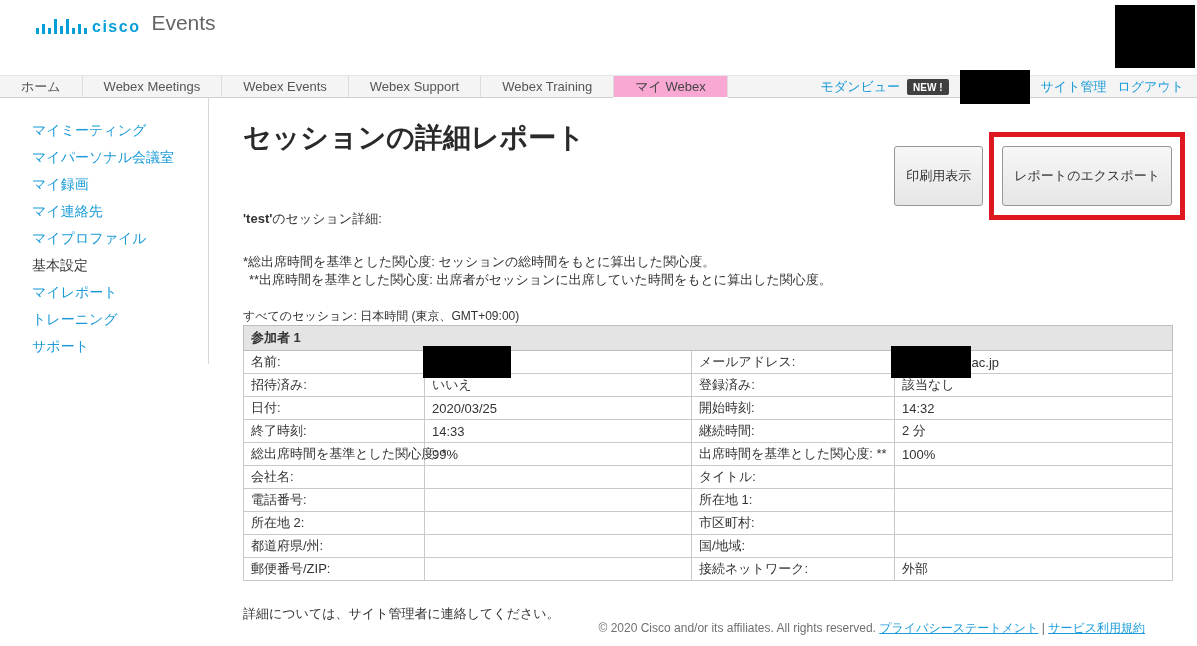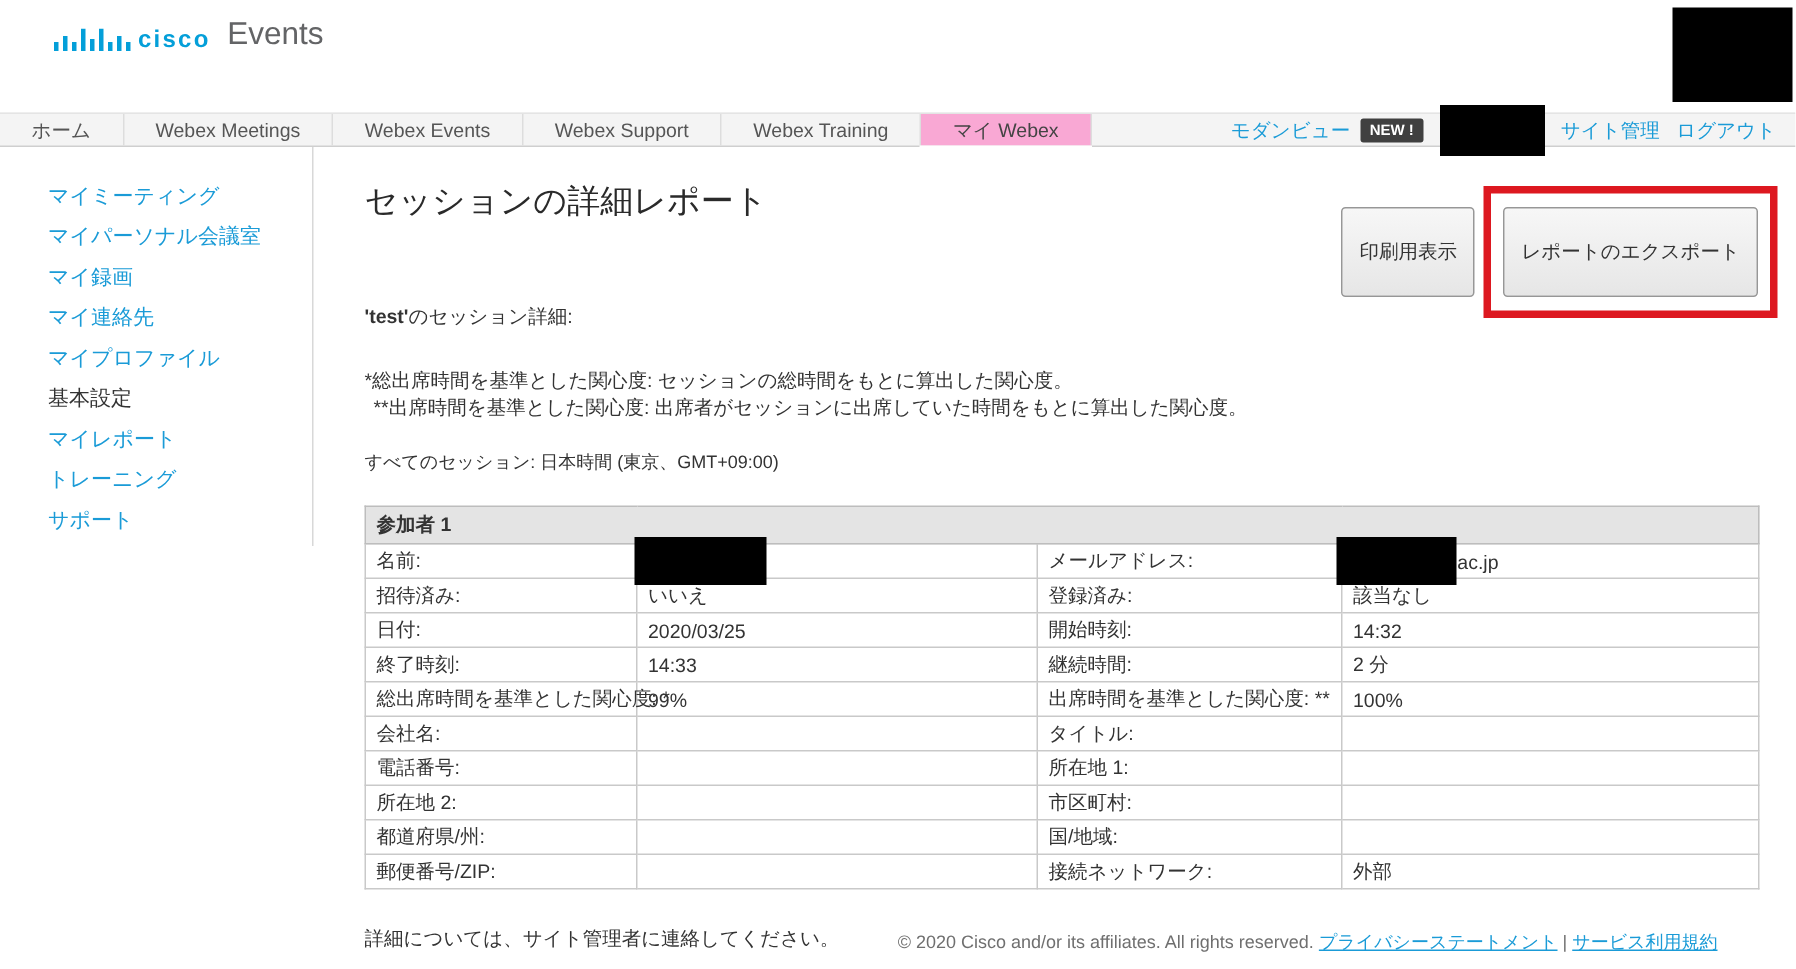--- a/index.html
+++ b/index.html
@@ -37,38 +37,38 @@
   .redacted-nav { width:70px; height:34px; background:#000; }
 
   
   .layout { display:flex; align-items:flex-start; }
   .sidebar { width:209px; min-width:209px; padding:19px 0 0 32px; height:266px; border-right:1px solid #d8d8d8; }
   .side-item { font-size:14px; line-height:27px; }
   .side-item span { color:#1a9bd7; cursor:pointer; }
   .side-item.dark span { color:#333; cursor:pointer; }
 
   .main { flex:1; padding:0 24px 0 34px; position:relative; }
-  .page-title { font-size:22px; font-weight:400; color:#2a2a2a; margin:21px 0 0 0; }
+  .page-title { font-size:28px; font-weight:700; color:#2a2a2a; margin:21px 0 0 0; }
 
   .actions { display:flex; justify-content:flex-end; align-items:center; height:34px; margin-top:2px; }
   .btn {
     font-size:13px; color:#333; font-family:inherit;
     background:linear-gradient(#f7f7f7,#e6e6e6);
     border:1px solid #979797; border-radius:3px;
     padding:20px 11px; cursor:pointer; white-space:nowrap;
   }
   .red-annotation { border:5px solid #dd1820; padding:9px 8px; margin:-12px -12px -12px 6px; }
 
   .session-intro { font-size:13px; margin-top:17px; }
   .session-intro b { font-weight:bold; }
   .notes { font-size:13px; margin-top:25px; line-height:18px; }
   .note-line2 { padding-left:6px; }
   .tz-note { font-size:12px; margin-top:19px; }
 
-  table.report { width:100%; border-collapse:collapse; margin-top:20px; font-size:13px; table-layout:fixed;border-radius:12px; }
+  table.report { width:100%; border-collapse:collapse; margin-top:0; font-size:13px; table-layout:fixed;border-radius:12px; }
   table.report th.section {
     background:#e4e4e4; text-align:left; font-weight:bold;
     padding:3px 7px; border:1px solid #bdbdbd; font-size:13px; height:22px;
   }
   table.report td { border:1px solid #c9c9c9; padding:2px 7px; height:22px; position:relative; overflow:visible; white-space:nowrap; }
   .redaction { position:absolute; height:32px; background:#000; z-index:2; top:-5px; }
   td.red-name .redaction { left:-2px; width:88px; }
   td.red-email { padding-left:84px; }
   td.red-email .redaction { left:-4px; width:80px; }
 

